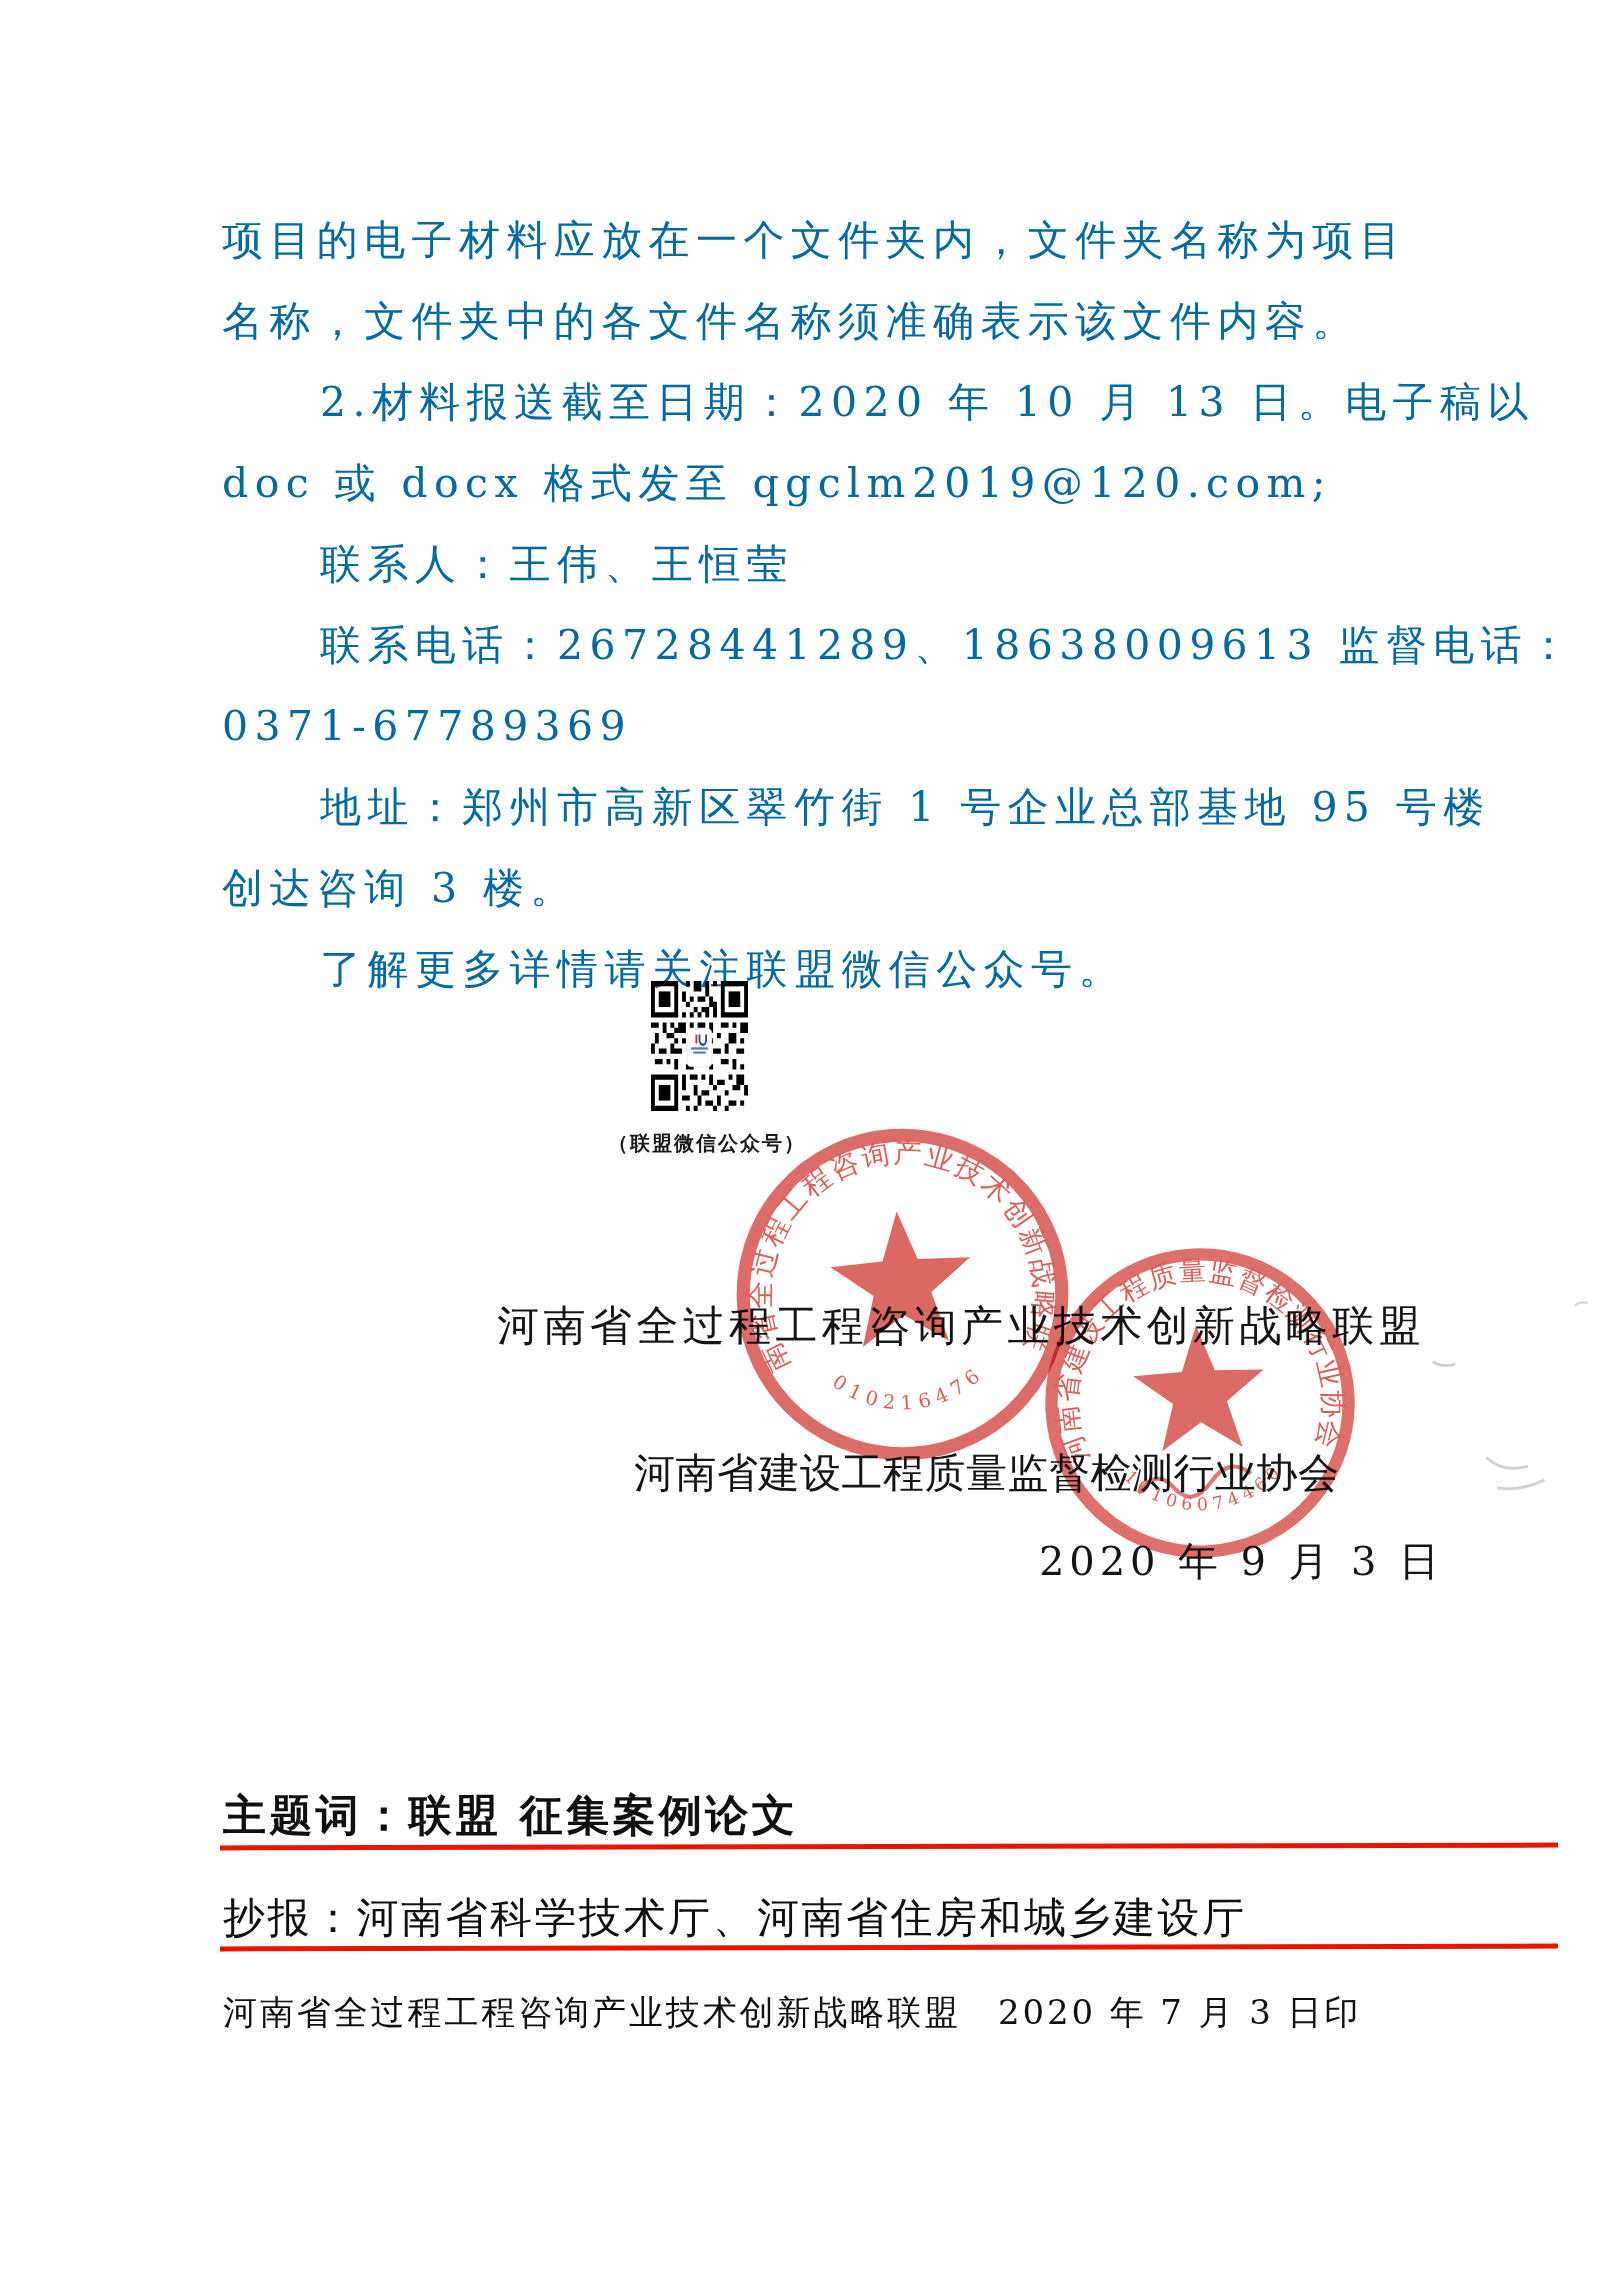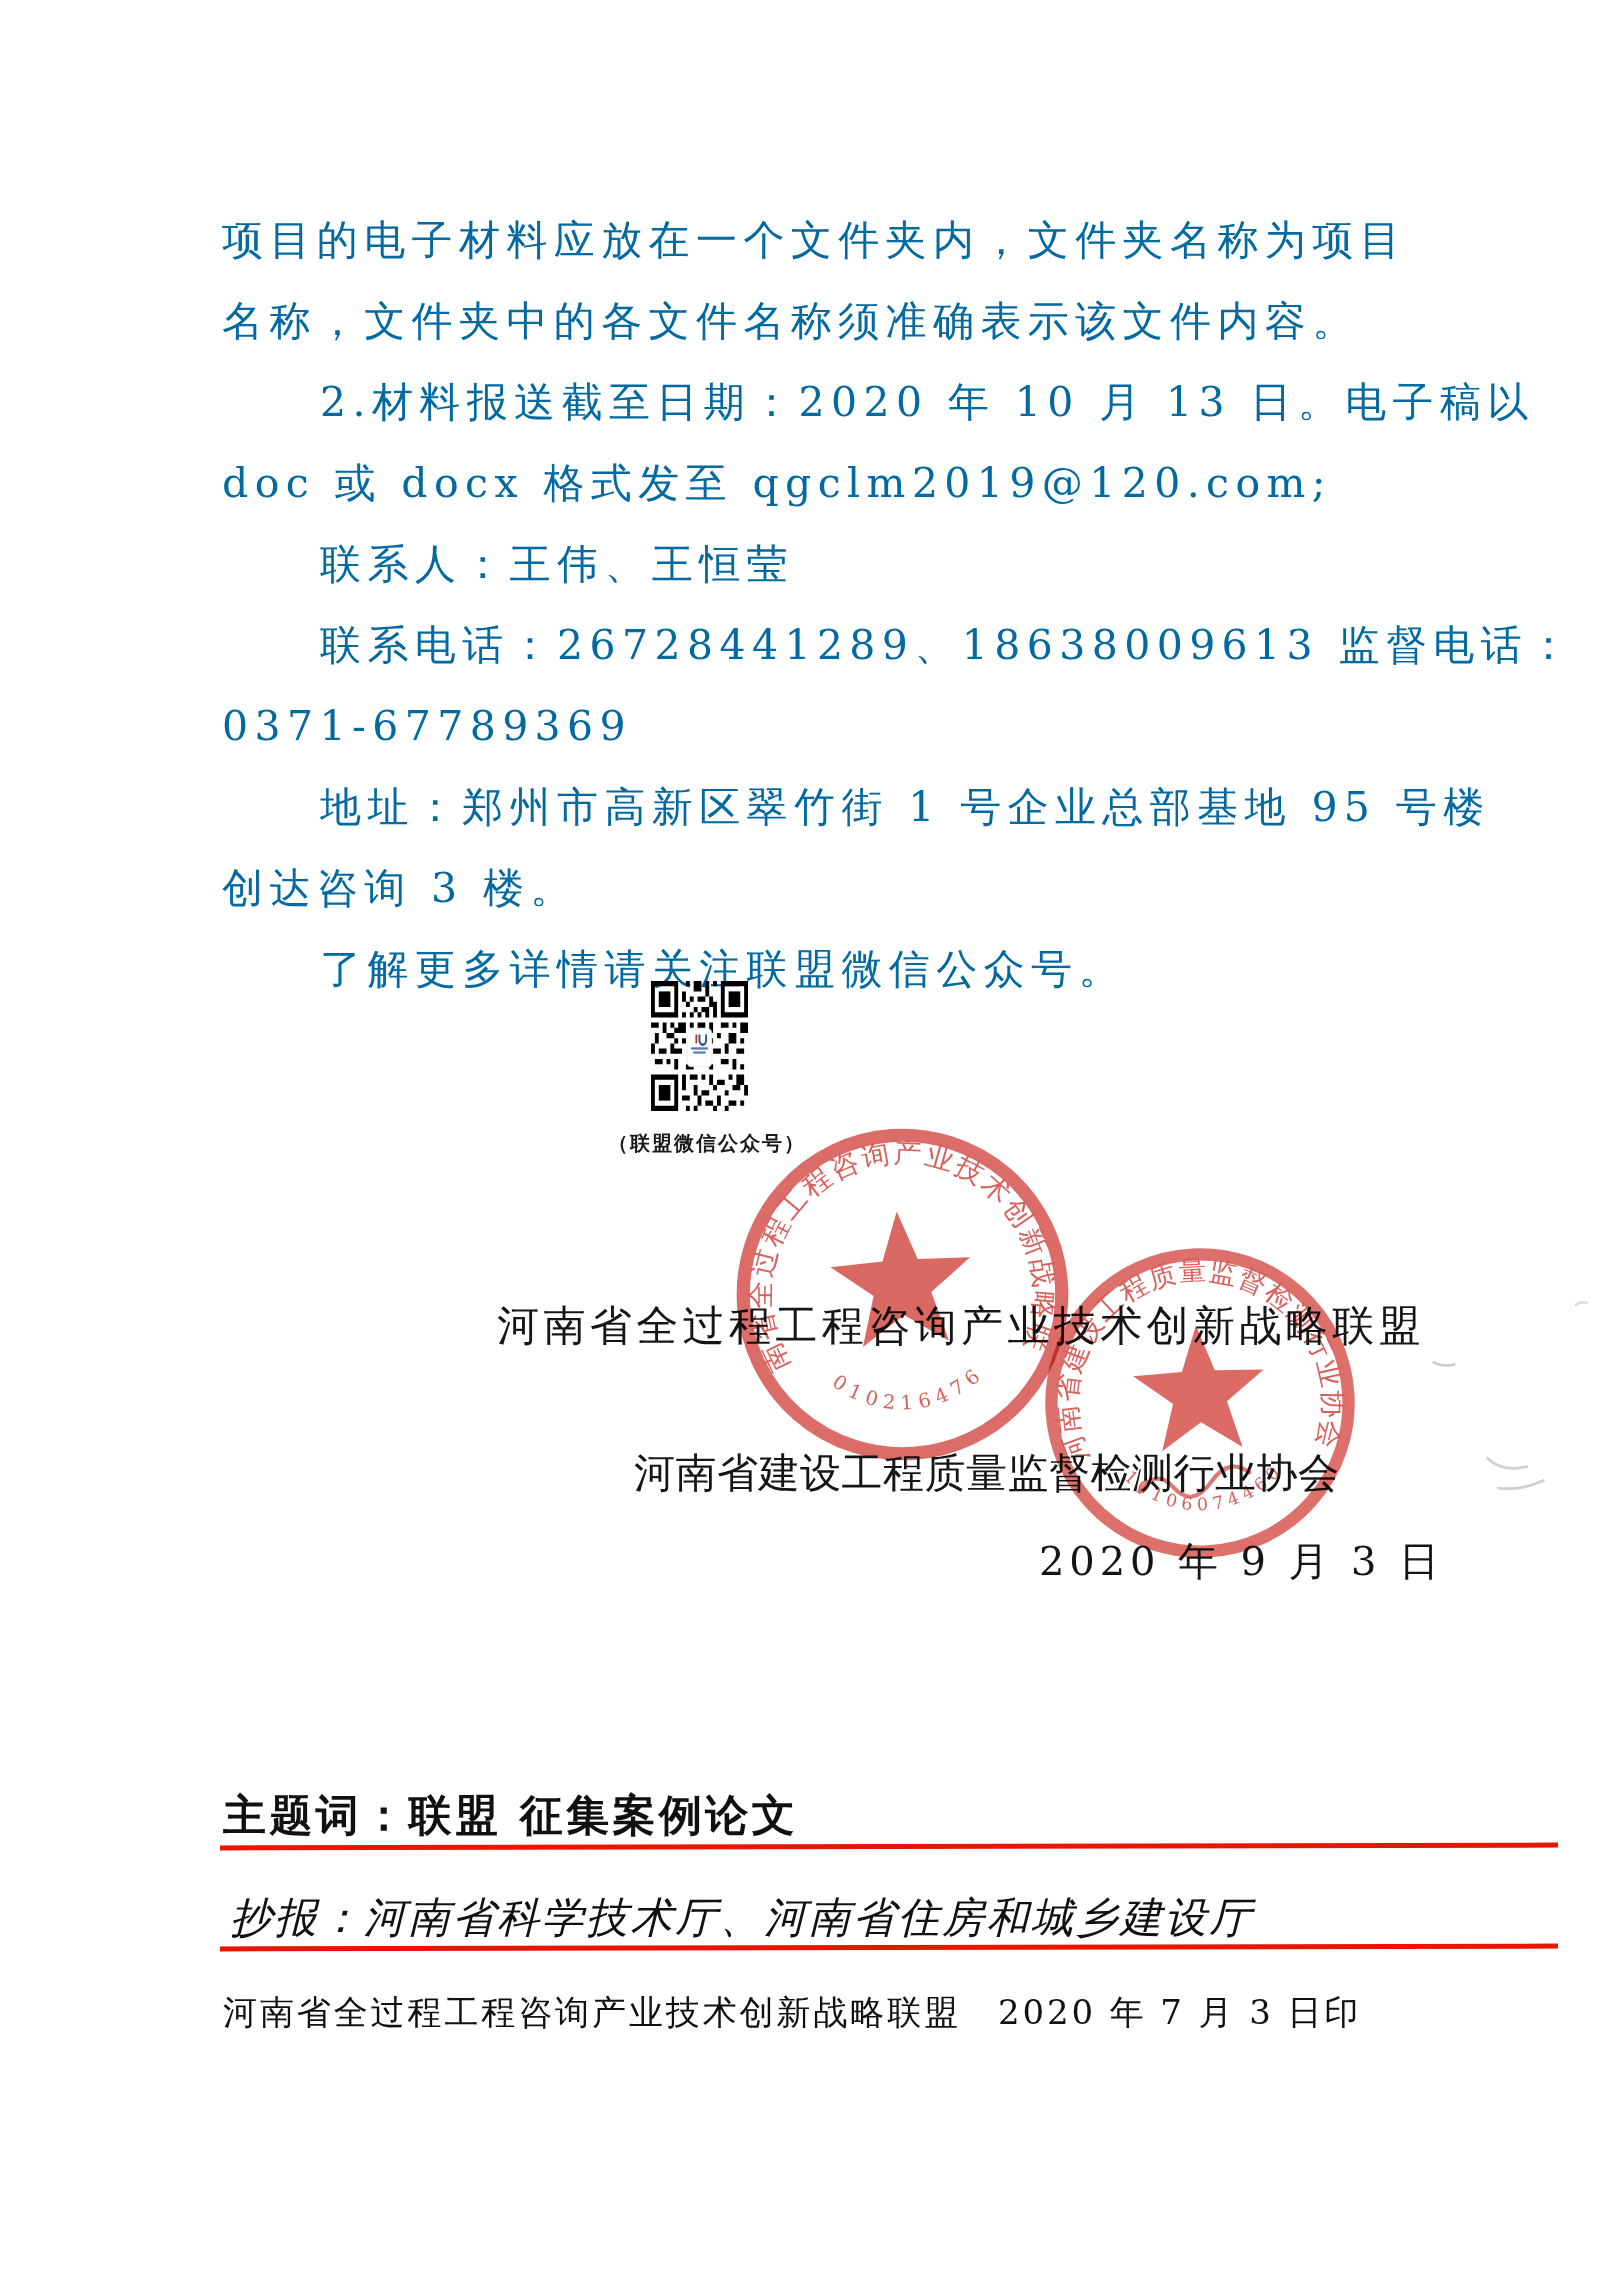--- a/index.html
+++ b/index.html
@@ -32,21 +32,21 @@
   .org-line-1{position:absolute;left:497px;top:1298px;font-size:42px;letter-spacing:4.4px;white-space:nowrap;color:#151515;}
   .org-line-2{position:absolute;left:634px;top:1446px;font-size:41px;letter-spacing:0.5px;white-space:nowrap;color:#151515;}
   .date-line{position:absolute;left:1039px;top:1534px;font-size:40px;letter-spacing:4.9px;white-space:nowrap;color:#151515;}
   
   .seal{position:absolute;mix-blend-mode:multiply;opacity:.93;}
   .seal-1{left:731px;top:1123px;width:343px;height:343px;transform:rotate(-4deg);}
   .seal-2{left:1040px;top:1243px;width:320px;height:320px;transform:rotate(-3deg);}
   .stray-marks{position:absolute;left:1413px;top:1276px;width:211px;height:255px;}
   
   .subject-line{position:absolute;left:223px;top:1787px;font-size:43px;letter-spacing:3.4px;white-space:nowrap;color:#101010;font-weight:bold;}
-  .cc-line{position:absolute;left:230px;top:1890px;font-size:42px;letter-spacing:2.5px;white-space:nowrap;color:#101010;font-style:italic;}
+  .cc-line{position:absolute;left:223px;top:1890px;font-size:42px;letter-spacing:2.5px;white-space:nowrap;color:#101010;}
   .imprint-line{position:absolute;left:223px;top:1990px;font-size:34px;letter-spacing:2.9px;white-space:nowrap;color:#101010;}
   .red-rule{position:absolute;left:220px;width:1338px;height:5.4px;background:#e81500;transform:rotate(-0.12deg);}
   .red-rule-1{top:1844px;}
   .red-rule-2{top:1945px;}
 </style>
 </head>
 <body>
 
 <div class="page">
 

